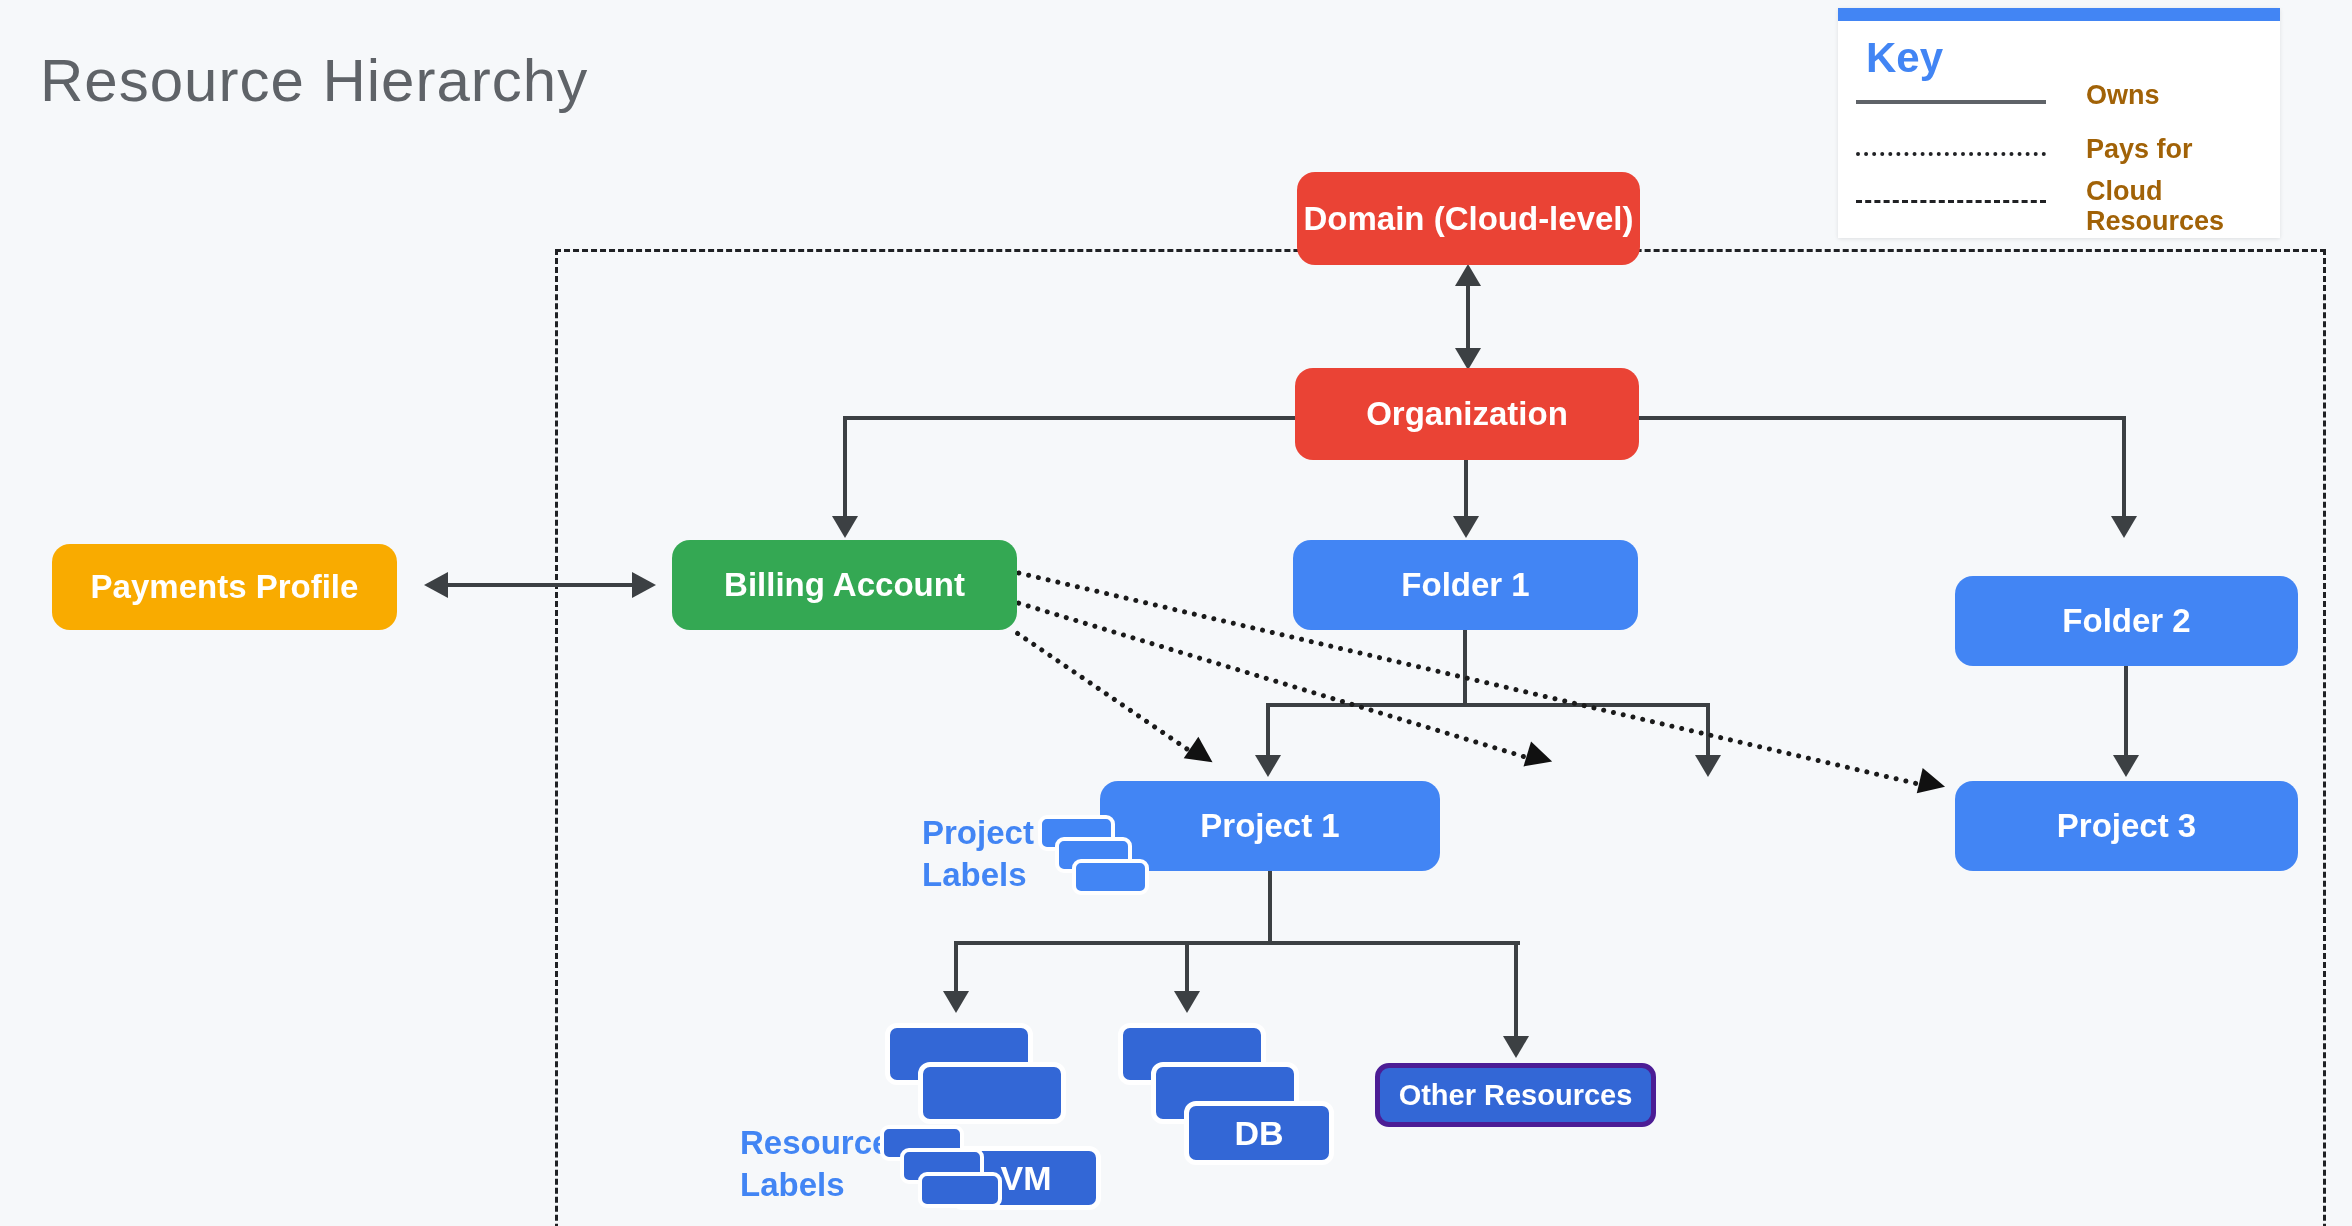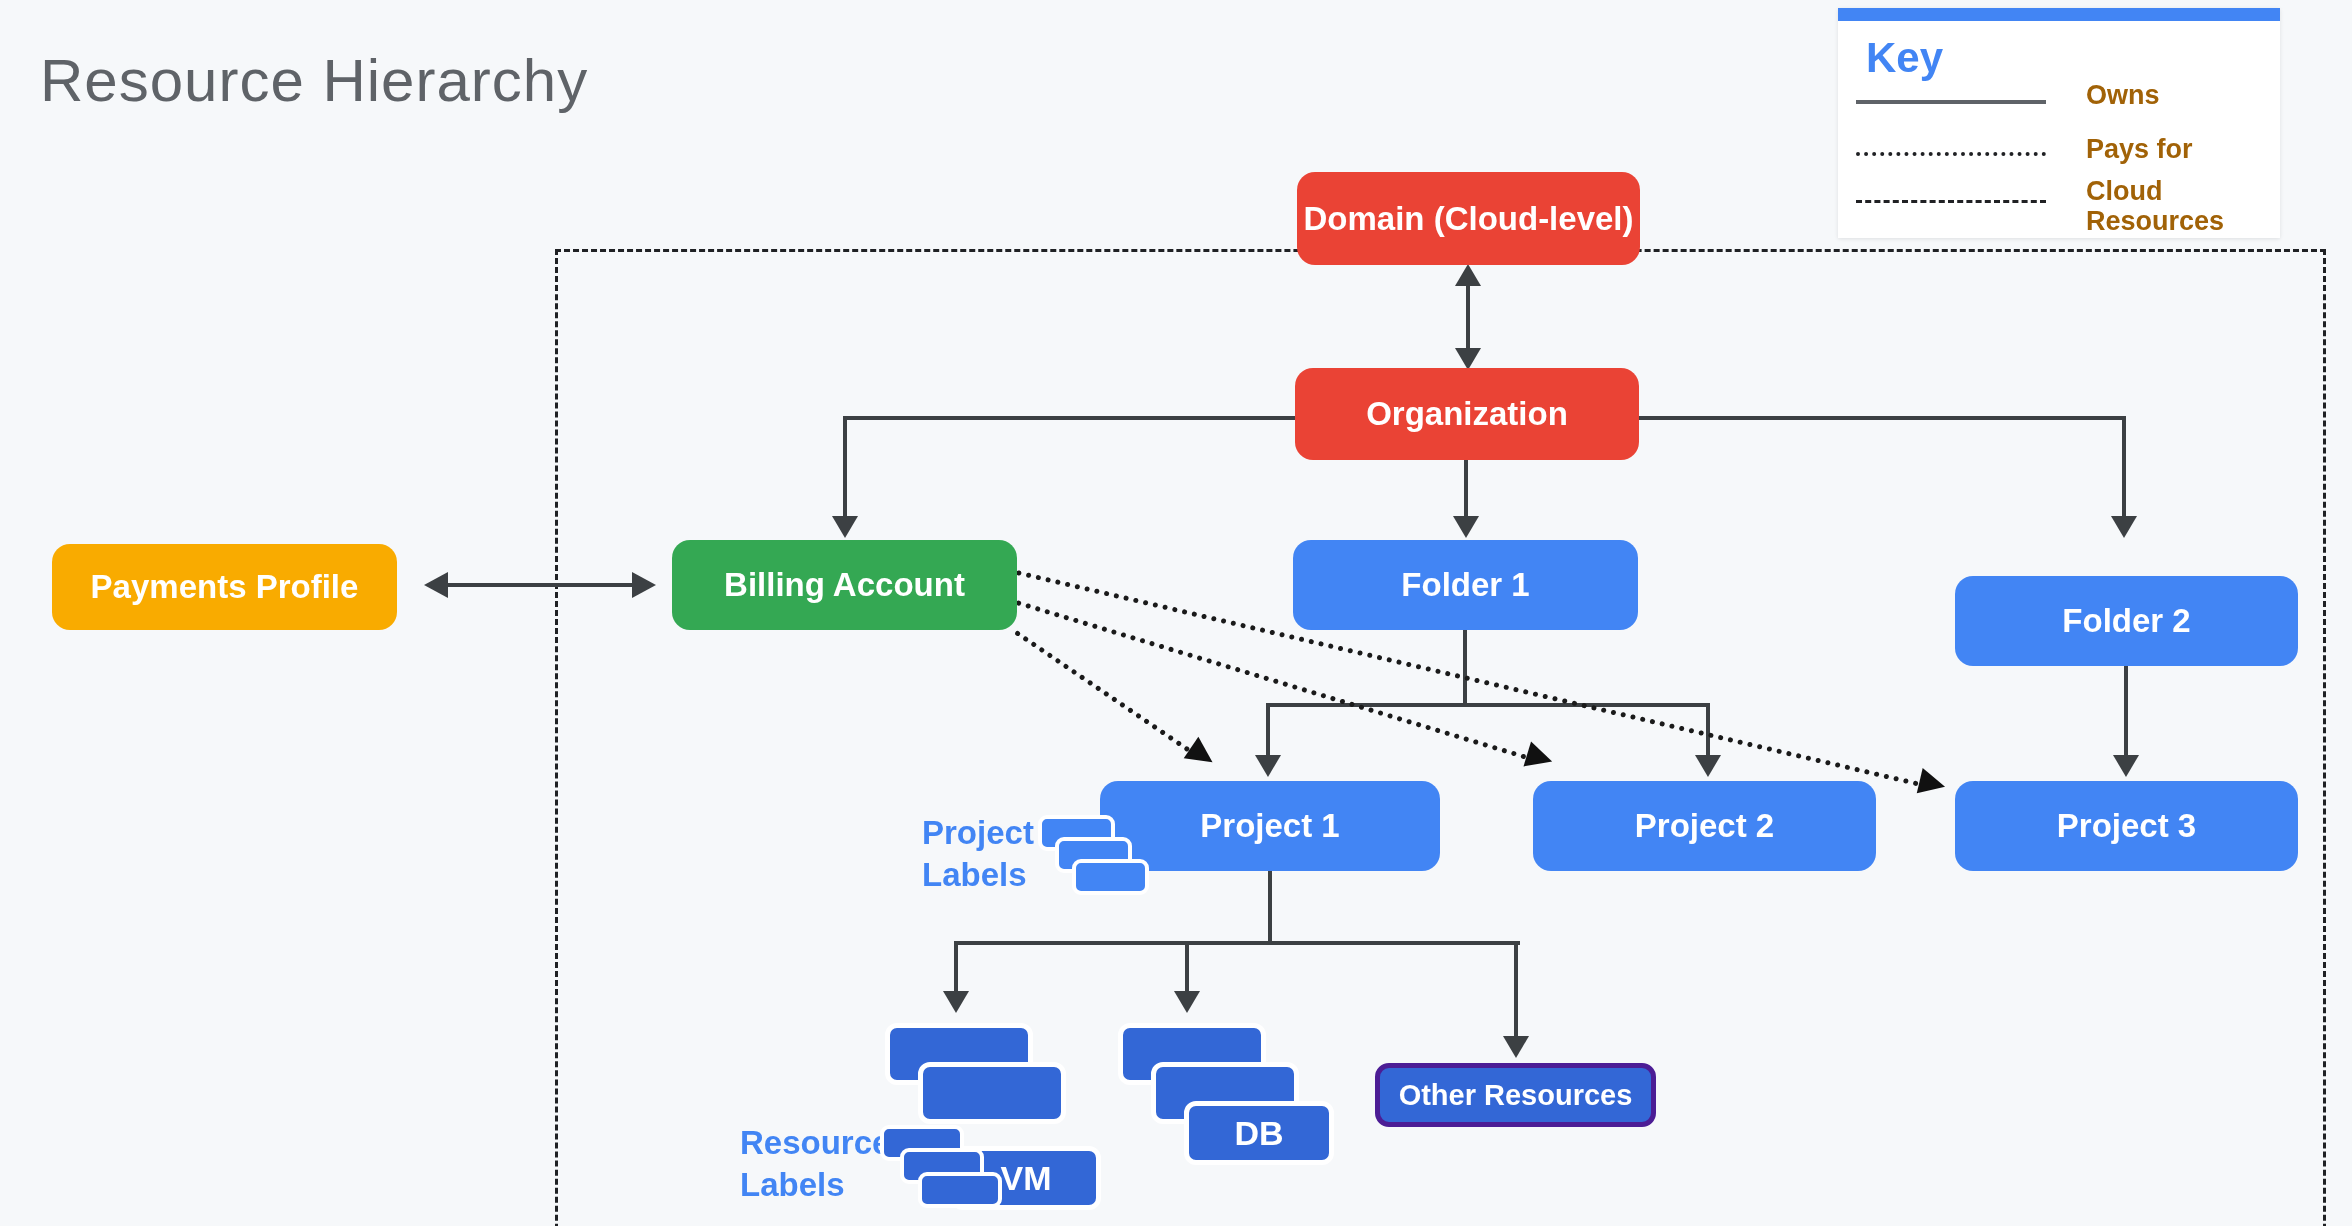--- a/index.html
+++ b/index.html
@@ -183,21 +183,20 @@
     <div class="ray-head"></div>
   </div>
 
   <div class="node" id="n-domain" style="background: rgb(234, 67, 53);">Domain (Cloud-level)</div>
   <div class="node" id="n-organization" style="background: rgb(234, 67, 53);">Organization</div>
   <div class="node" id="n-billing" style="background: rgb(52, 168, 83);">Billing Account</div>
   <div class="node" id="n-payments" style="background: rgb(249, 171, 0);">Payments Profile</div>
   <div class="node" id="n-folder1" style="background: rgb(66, 133, 244);">Folder 1</div>
   <div class="node" id="n-folder2" style="background: rgb(66, 133, 244);">Folder 2</div>
   <div class="node" id="n-project1" style="background: rgb(66, 133, 244);">Project 1</div>
-  <div class="node" id="n-project2" style="background: rgb(66, 133, 244);">Project 2</div>
   <div class="node" id="n-project3" style="background: rgb(66, 133, 244);">Project 3</div>
   <div class="node" id="n-other" style="background: rgb(51, 103, 214);">Other Resources</div>
 
   <div class="card small-card" id="plc1" style="background: rgb(66, 133, 244);"></div>
   <div class="card small-card" id="plc2" style="background: rgb(66, 133, 244);"></div>
   <div class="card small-card" id="plc3" style="background: rgb(66, 133, 244);"></div>
 
   <div class="card" id="vm1" style="background: rgb(51, 103, 214);"></div>
   <div class="card" id="vm2" style="background: rgb(51, 103, 214);"></div>
   <div class="card" id="vm3" style="background: rgb(51, 103, 214);">VM</div>

